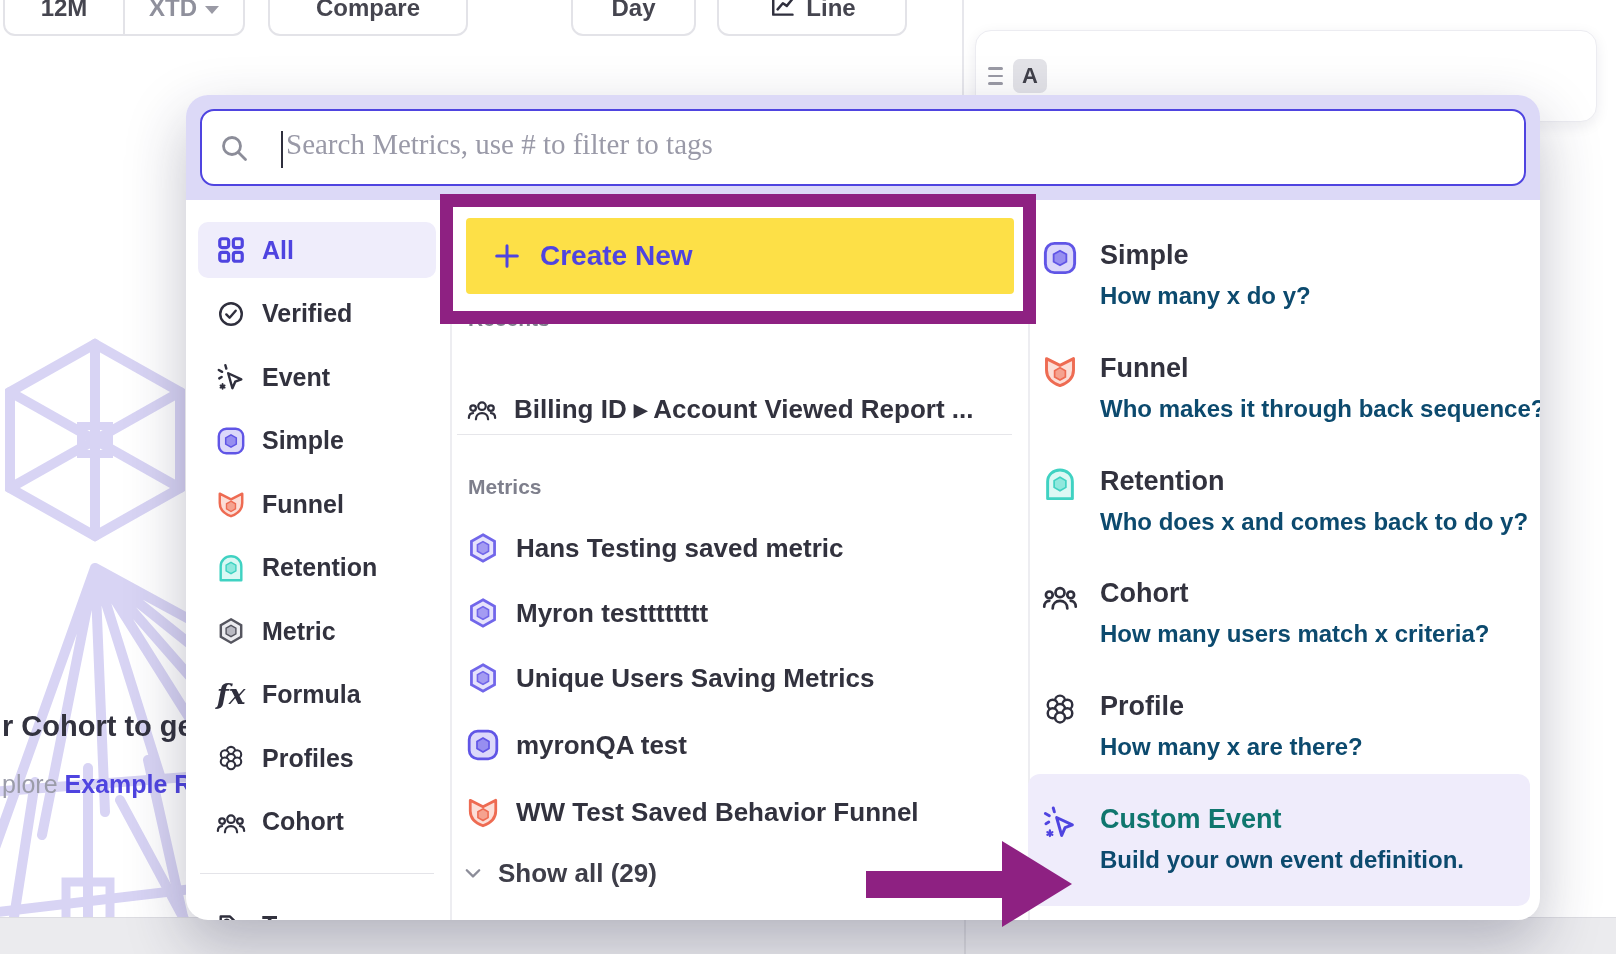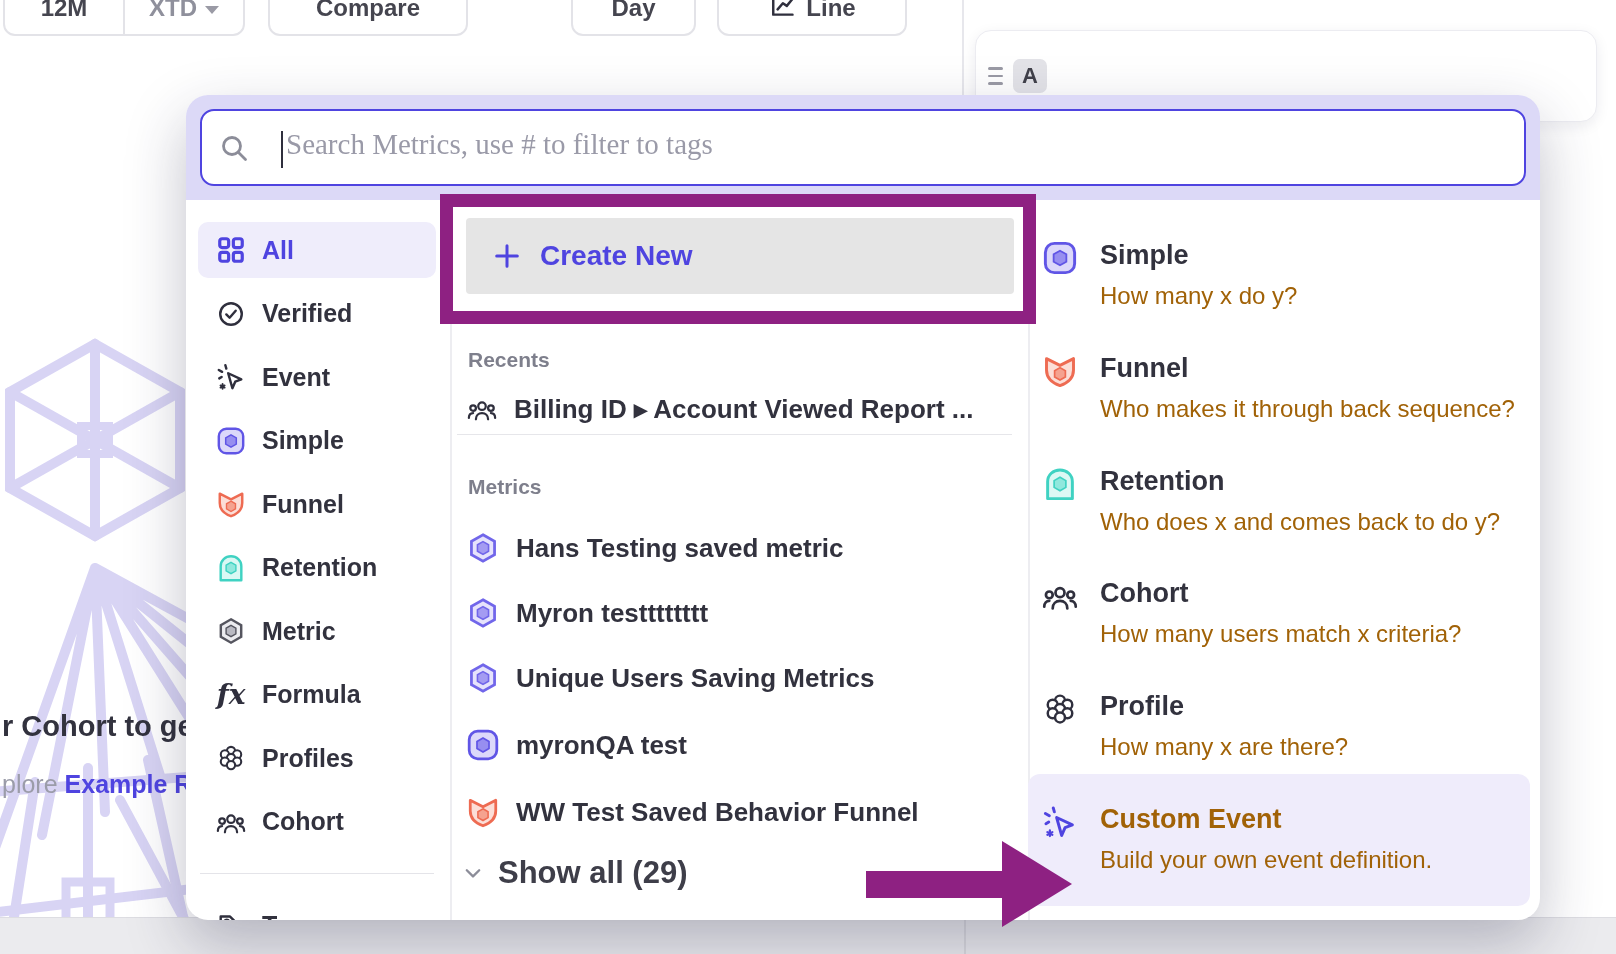--- a/index.html
+++ b/index.html
@@ -59,37 +59,37 @@
   .sb-row{ position:absolute; left:12px; width:238px; height:56px; border-radius:10px;
     display:flex; align-items:center; gap:16px; padding-left:18px; cursor:pointer;}
   .sb-row.sel{ background:#efedfb; }
   .sb-label{ font-size:25px; font-weight:600; color:#32323e; }
   .sb-row.sel .sb-label{ color:#4f44e0; }
   .sb-icon{ width:30px; height:30px; flex:0 0 30px; display:flex; align-items:center; justify-content:center;}
   .sb-hr{ position:absolute; left:14px; top:778px; width:234px; height:1px; background:#e4e4e9;}
   .fx-glyph{ font-family:"DejaVu Serif", serif; font-style:italic; font-size:28px; color:#2f2f3d; font-weight:600;}
 
   
-  .create-btn{ position:absolute; left:280px; top:123px; width:548px; height:76px; background:#e5e5e5;
+  .create-btn{ position:absolute; left:280px; top:123px; width:548px; height:76px; background:#fde047;
     border-radius:4px; display:flex; align-items:center; gap:18px; padding-left:26px;
     font-size:28px; font-weight:700; color:#4f44e0; cursor:pointer;}
   .section-label{ position:absolute; left:282px; font-size:21px; font-weight:600; color:#7e7f8c;}
   .mid-row{ position:absolute; left:280px; width:540px; height:46px; display:flex; align-items:center; gap:16px; cursor:pointer;}
   .mid-row .lbl{ font-size:26px; font-weight:600; color:#32323e; white-space:nowrap;}
   .mid-hr{ position:absolute; left:271px; top:339px; width:555px; height:1px; background:#e6e6ea;}
   .show-all{ position:absolute; left:276px; top:758px; height:40px; display:flex; align-items:center; gap:14px;
-    font-size:31px; font-weight:600; color:#3e3e49; cursor:pointer;}
+    font-size:26px; font-weight:600; color:#3e3e49; cursor:pointer;}
 
   
   .type-row{ position:absolute; left:856px; width:480px; display:flex; gap:22px; cursor:pointer;}
   .type-icon{ width:36px; height:36px; flex:0 0 36px;}
   .type-title{ font-size:27px; font-weight:700; color:#32323e;}
-  .type-desc{ font-size:24px; color:#a16207; margin-top:11px; white-space:nowrap;}
+  .type-desc{ font-size:24px; color:#0c4a6e; margin-top:11px; white-space:nowrap;font-weight:bold;}
   .type-hl{ position:absolute; left:842px; top:679px; width:502px; height:132px; background:#efecfb; border-radius:12px;}
-  .type-row.hl .type-title{ color:#a16207; }
+  .type-row.hl .type-title{ color:#0f766e; }
 
   
   .anno-rect{ position:absolute; left:440px; top:194px; width:596px; height:130px;
     border:13px solid #8e2182; z-index:50; pointer-events:none;}
   .anno-arrow-bar{ position:absolute; left:866px; top:871px; width:140px; height:27px; background:#8e2182; z-index:50;}
   .anno-arrow-head{ position:absolute; left:1002px; top:841px; width:0; height:0;
     border-top:43px solid transparent; border-bottom:43px solid transparent; border-left:70px solid #8e2182; z-index:50;}
 </style>
 </head>
 <body>
@@ -280,21 +280,21 @@
       <span class="sb-label">T</span>
     </div>
 
   <div class="create-btn">
     <svg width="30" height="30" viewBox="0 0 32 32" fill="none" stroke="#4f44e0" stroke-width="3.2" stroke-linecap="round">
         <path d="M16 5 V27 M5 16 H27"></path>
       </svg>
     <span>Create New</span>
   </div>
 
-  <div class="section-label" style="top:212px;margin-top:41px;">Recents</div>
+  <div class="section-label" style="top:212px;">Recents</div>
   <div class="mid-row" id="recent-row" style="top:270px;margin-top:21px;">
       <span class="sb-icon" style="width:32px;flex-basis:32px;">
         <svg width="100%" height="100%" viewBox="0 0 32 32" fill="none" stroke="#2f2f3d" stroke-width="2.4" stroke-linecap="round">
           <circle cx="16" cy="13" r="4"></circle>
           <path d="M9.5 27 c0 -4.2 2.8 -6.6 6.5 -6.6 s6.5 2.4 6.5 6.6"></path>
           <circle cx="6.5" cy="15" r="3"></circle>
           <path d="M2 25.5 c0 -3.4 2 -5.2 4.5 -5.2"></path>
           <circle cx="25.5" cy="15" r="3"></circle>
           <path d="M30 25.5 c0 -3.4 -2 -5.2 -4.5 -5.2"></path>
         </svg>

